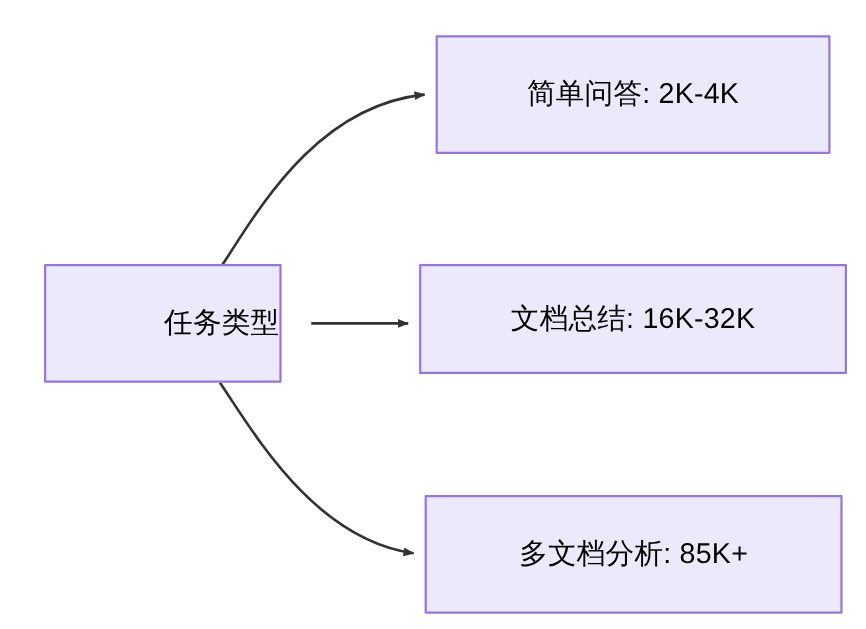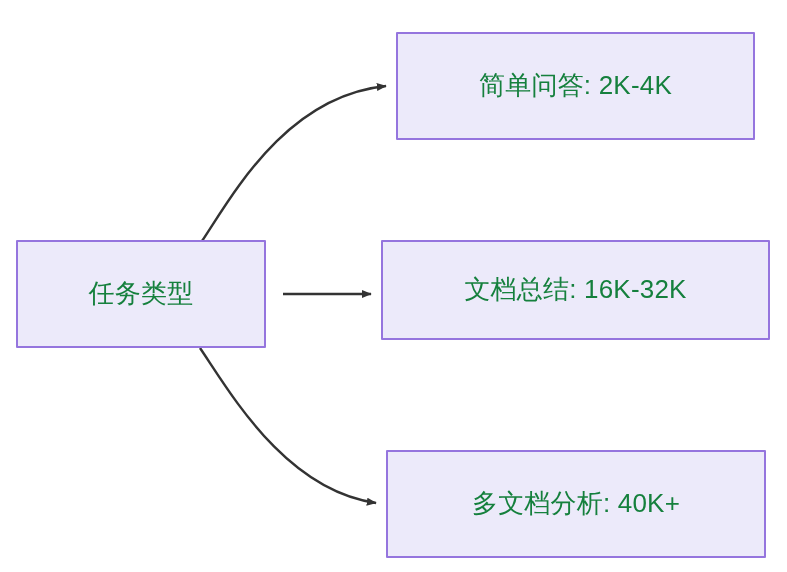--- a/index.html
+++ b/index.html
@@ -31,32 +31,33 @@
     position: absolute;
     box-sizing: border-box;
     background: #ECEAFA;
     border: 2px solid #9575DE;
     border-radius: 1px;
     display: flex;
     align-items: center;
     justify-content: center;
   }
   .node-label {
-    color: #15803d;
+    color: #000000;
     font-size: 26px;
     line-height: 1.15;
     letter-spacing: 0.2px;
     white-space: nowrap;
     font-family: "Liberation Sans", "DejaVu Sans", sans-serif;
   }
   #node-root {
-    left: 16px;
+    left: 40px;
     top: 240px;
-    width: 250px;
+    width: 216px;
     height: 108px;
+    justify-content: flex-end;
   }
   #node-task-1 {
     left: 396px;
     top: 32px;
     width: 359px;
     height: 108px;
   }
   #node-task-2 {
     left: 381px;
     top: 240px;
@@ -95,16 +96,16 @@
 
   <div class="node" id="node-task-1">
     <span class="node-label">简单问答: 2K-4K</span>
   </div>
 
   <div class="node" id="node-task-2">
     <span class="node-label">文档总结: 16K-32K</span>
   </div>
 
   <div class="node" id="node-task-3">
-    <span class="node-label">多文档分析: 40K+</span>
+    <span class="node-label">多文档分析: 85K+</span>
   </div>
 
 </div>
 
 </body></html>

